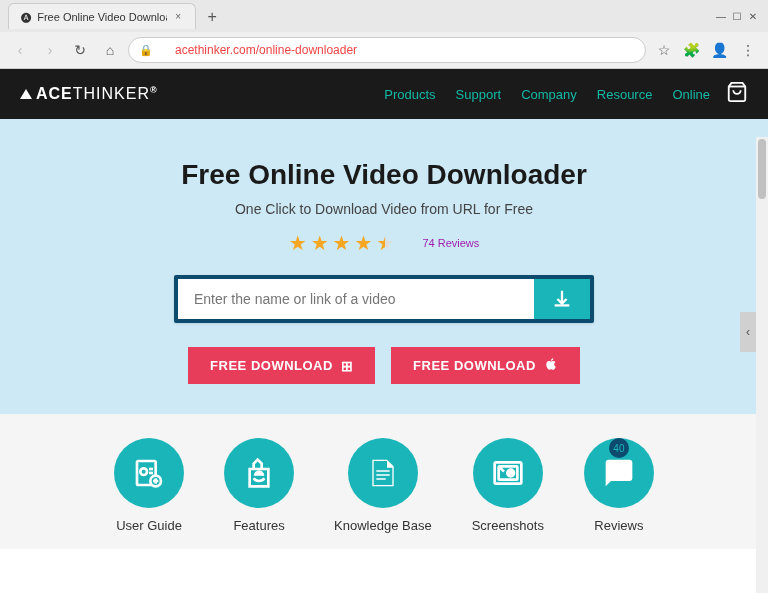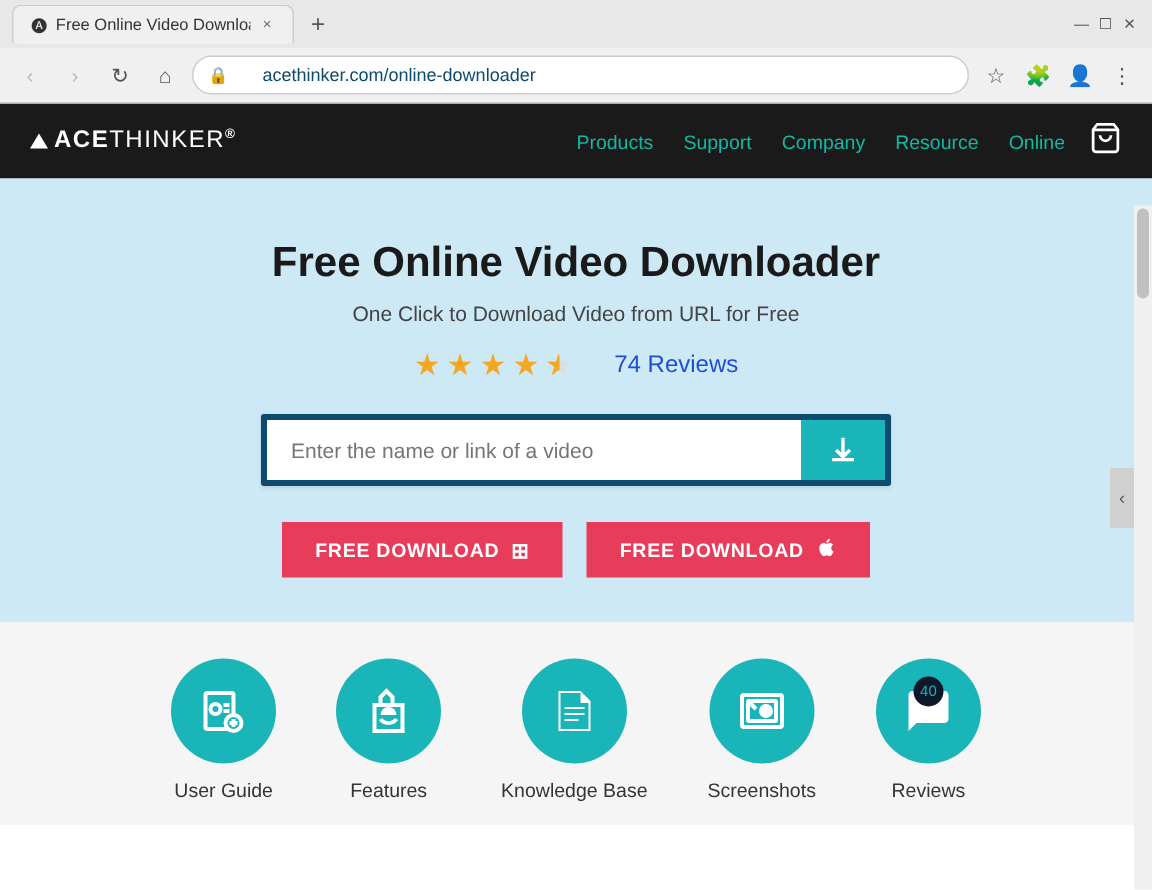--- a/index.html
+++ b/index.html
@@ -102,21 +102,21 @@
       position: relative;
     }
     .address-lock {
       position: absolute;
       left: 10px;
       font-size: 11px;
       color: #555;
     }
     .address-text {
       font-size: 12px;
-      color: #0c4a6e;
+      color: #ef4444;
       margin-left: 16px;
     }
     .toolbar-icons {
       display: flex;
       gap: 4px;
       align-items: center;
     }
     .toolbar-icon {
       width: 24px;
       height: 24px;
@@ -215,21 +215,21 @@
       margin-bottom: 14px;
     }
     .stars-row {
       display: flex;
       align-items: center;
       justify-content: center;
       gap: 4px;
       margin-bottom: 20px;
     }
     .star { font-size: 20px; color: #f5a623; }
-    .reviews-count { font-size: 16px; color: #1d4ed8; margin-left: 24px; }
+    .reviews-count { font-size: 11px; color: #a21caf; margin-left: 24px; }
     .search-row {
       display: flex;
       justify-content: center;
       margin-bottom: 24px;
     }
     .search-input-container {
       display: flex;
       width: 420px;
       border: 4px solid #0c4a6e;
       border-radius: 2px;
@@ -494,20 +494,20 @@
       </div>
       <span class="icon-label">Screenshots</span>
     </div>
 
     <div class="icon-item">
       <div class="icon-wrapper">
         <div class="icon-circle" style="position:relative;">
           <svg width="32" height="32" viewBox="0 0 24 24" fill="white">
             <path d="M20 2H4c-1.1 0-2 .9-2 2v18l4-4h14c1.1 0 2-.9 2-2V4c0-1.1-.9-2-2-2z"></path>
           </svg>
-          <span style="position:absolute; top:12px; left:50%; transform:translateX(-50%); font-size:10px; font-weight:normal; color:#1ab5b8; background:#0f172a; border-radius:50%; width:20px; height:20px; display:flex; align-items:center; justify-content:center;">40</span>
+          <span style="position:absolute; top:0; left:50%; transform:translateX(-50%); font-size:10px; font-weight:normal; color:#1ab5b8; background:#0c4a6e; border-radius:50%; width:20px; height:20px; display:flex; align-items:center; justify-content:center;">40</span>
         </div>
       </div>
       <span class="icon-label">Reviews</span>
     </div>
   </div>
 
 </div>
 
 </body></html>

